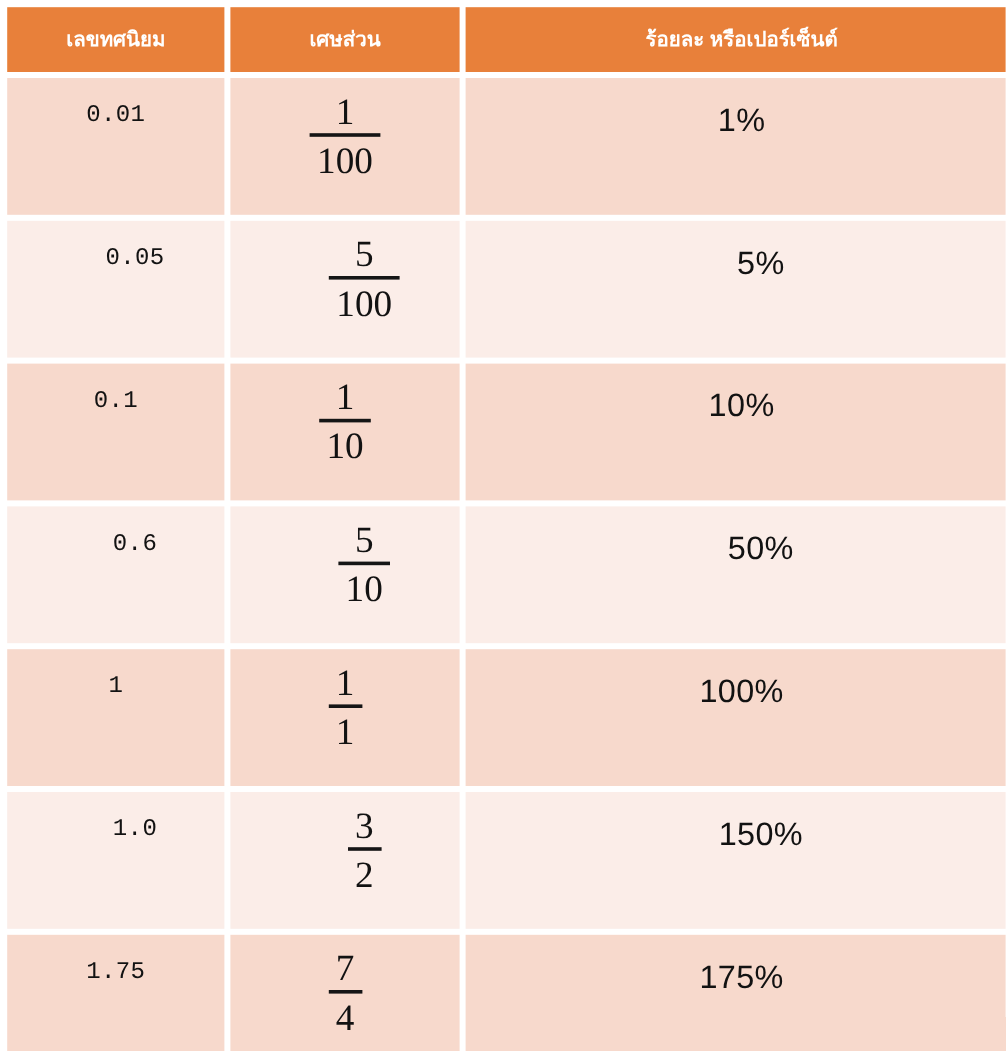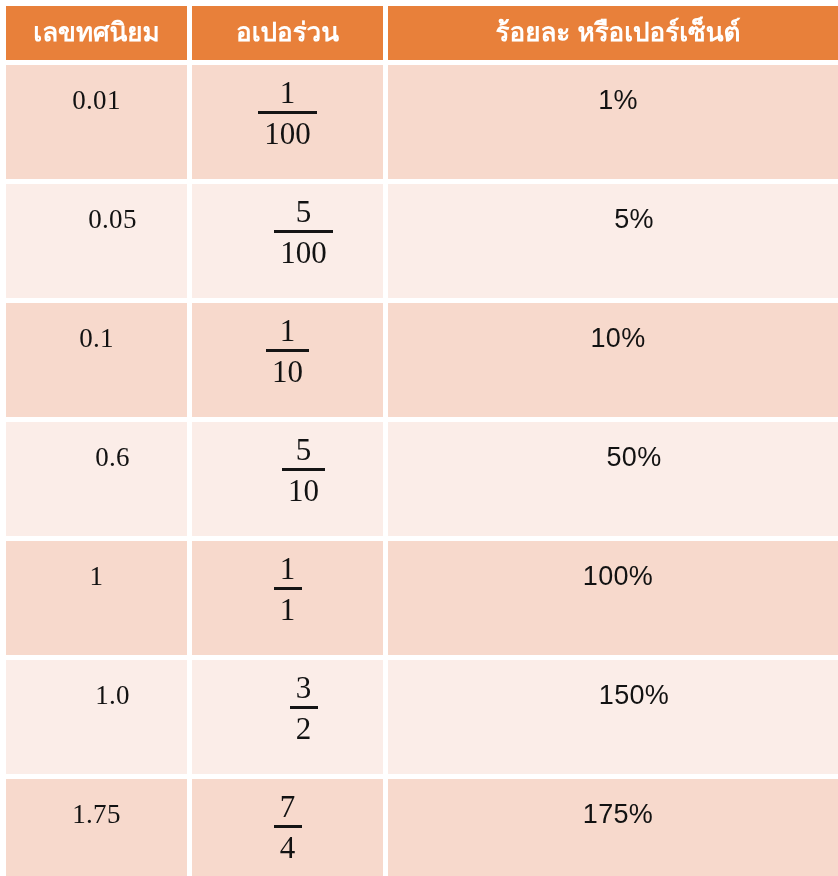--- a/index.html
+++ b/index.html
@@ -30,21 +30,21 @@
     table-layout: fixed;
   }
 
   col.c-dec   { width: 181px; }
   col.c-frac  { width: 191px; }
   col.c-pct   { width: 460px; }
 
   thead th {
     background: #E8803A;
     color: #ffffff;
-    font-size: 26px;
+    font-size: 17px;
     font-weight: bold;
     text-align: center;
     height: 54px;
     padding: 0 4px;
     vertical-align: middle;
     line-height: 1.15;
     white-space: nowrap;
   }
 
   tbody td {
@@ -54,22 +54,22 @@
     height: 94px;
     color: #121212;
     font-size: 27px;
   }
 
   tbody tr.row-dark td { background: #F7D9CC; }
   tbody tr.row-light td { background: #FBEDE8; padding-left: 32px; }
 
   .cell-dec {
     padding-top: 20px;
-    font-family: Liberation Serif, serif;
-    font-size: 27px;
+    font-family: Liberation Mono, monospace;
+    font-size: 20px;
     letter-spacing: 0.3px;
   }
 
   .cell-pct {
     padding-top: 20px;
     font-family: "Liberation Sans", sans-serif;
     font-size: 27px;
     letter-spacing: 0.3px;
   }
 
@@ -102,21 +102,21 @@
 <div class="table-wrap">
   <table class="conv-table">
     <colgroup>
       <col class="c-dec">
       <col class="c-frac">
       <col class="c-pct">
     </colgroup>
     <thead>
       <tr>
         <th>เลขทศนิยม</th>
-        <th>อเปอร่วน</th>
+        <th>เศษส่วน</th>
         <th>ร้อยละ หรือเปอร์เซ็นต์</th>
       </tr>
     </thead>
     <tbody>
 
       <tr class="row-dark">
         <td class="cell-dec">0.01</td>
         <td>
           <span class="frac">
             <span class="num">1</span>

